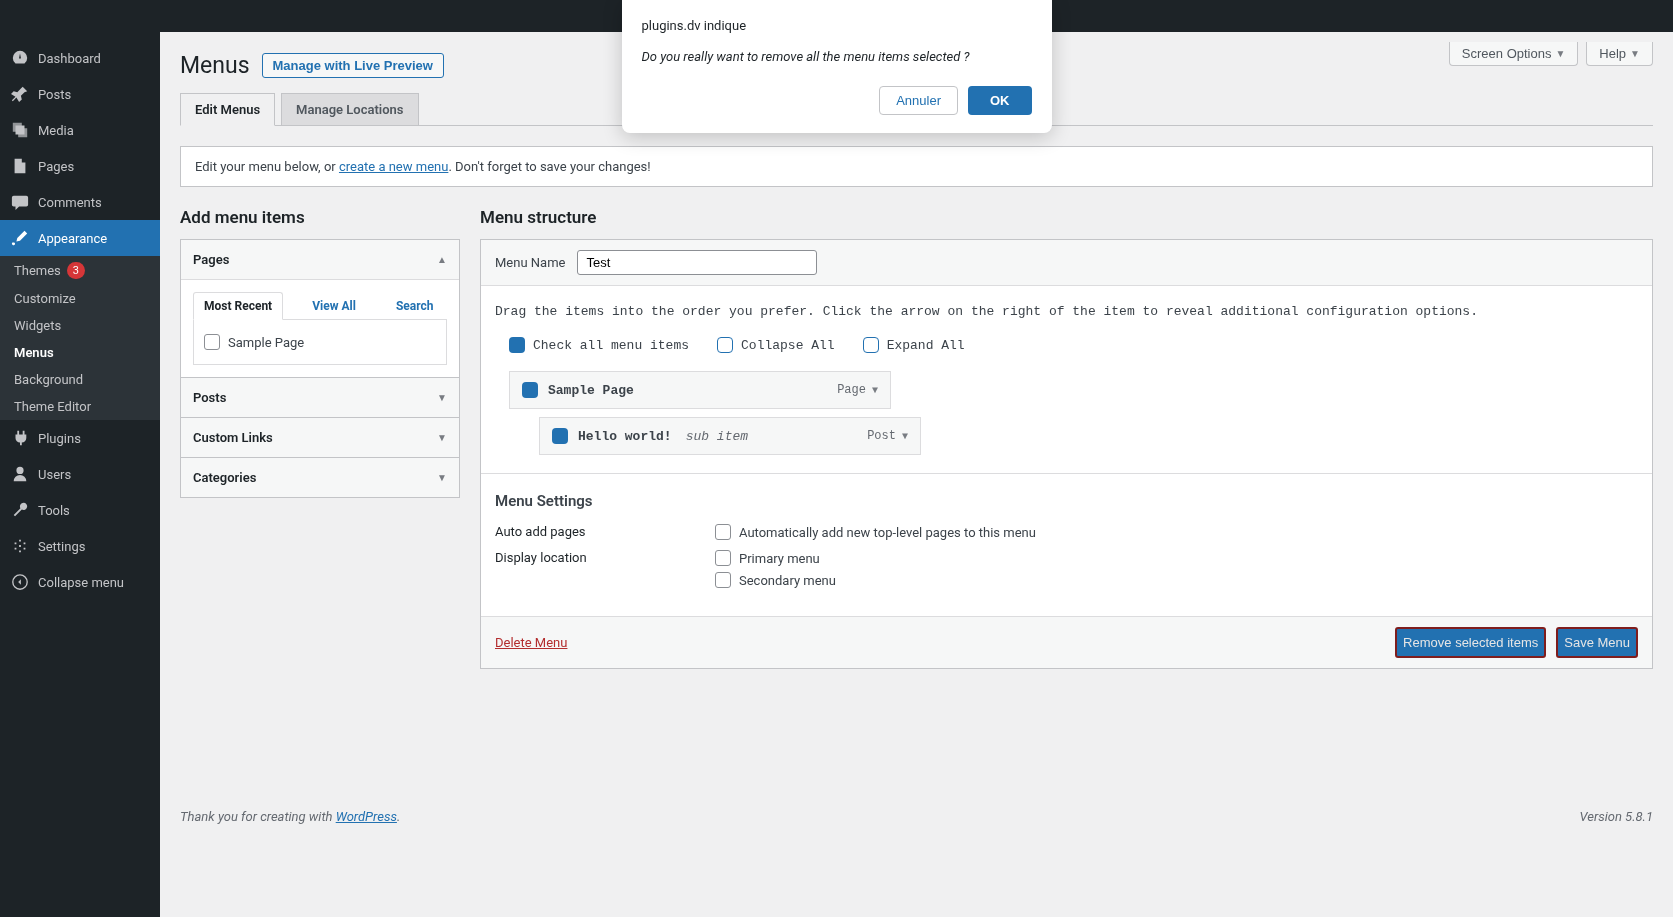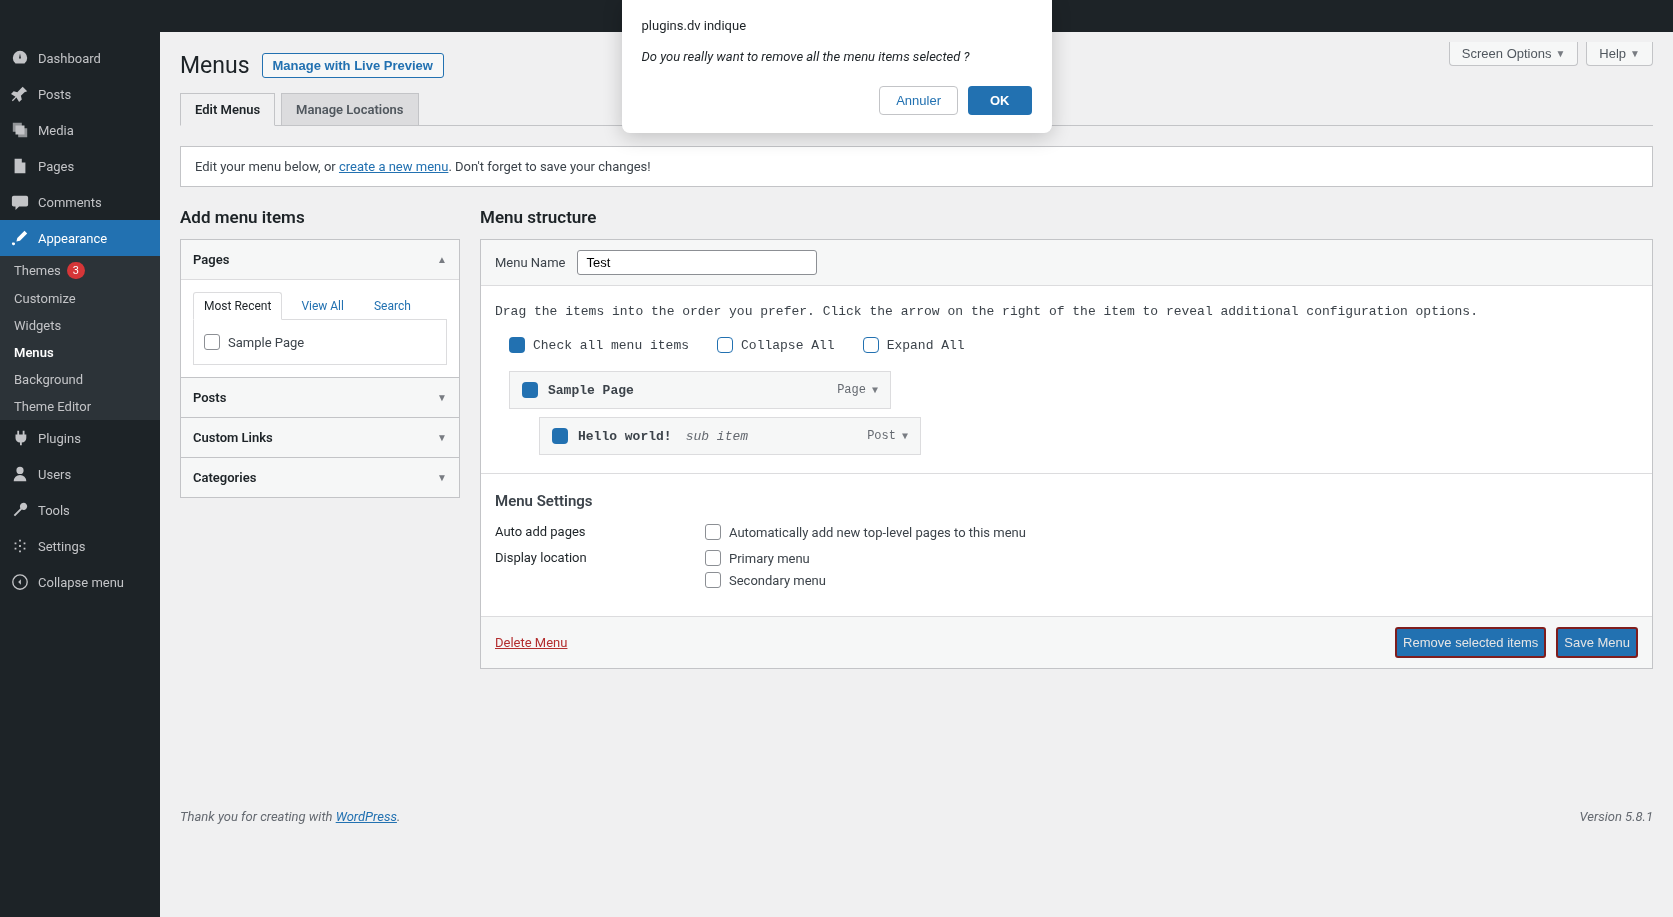--- a/index.html
+++ b/index.html
@@ -43,21 +43,21 @@
 
 .columns { display: flex; gap: 20px; align-items: flex-start; }
 .col-left { width: 280px; flex-shrink: 0; }
 .col-right { flex: 1; }
 h2 { font-size: 17px; font-weight: 600; margin-bottom: 12px; color: #1d2327; }
 
 .accordion { border: 1px solid #c3c4c7; background: #f6f7f7; }
 .acc-header { padding: 12px; font-weight: 600; display: flex; justify-content: space-between; align-items: center; border-top: 1px solid #c3c4c7; cursor: pointer; color: #1d2327; }
 .acc-header:first-child { border-top: none; }
 .acc-body { background: #fff; padding: 12px; border-top: 1px solid #dcdcde; }
-.acc-tabs { display: flex; gap: 8px; border-bottom: 1px solid #dcdcde; margin-bottom: 0; }
+.acc-tabs { display: flex; gap: 18px; border-bottom: 1px solid #dcdcde; margin-bottom: 0; font-weight: bold; }
 .acc-tab { padding: 6px 10px; border: 1px solid transparent; color: #2271b1; cursor: pointer; font-size: 12px; border-radius: 3px 3px 0 0; margin-bottom: -1px; }
 .acc-tab.active { border-color: #dcdcde; border-bottom-color: #fff; background: #fff; color: #1d2327; }
 .acc-items { border: 1px solid #dcdcde; border-top: none; padding: 10px; }
 .chk-row { display: flex; align-items: center; gap: 8px; padding: 4px 0; }
 .chk { width: 16px; height: 16px; border: 1px solid #8c8f94; border-radius: 3px; background: #fff; }
 .acc-footer { display: flex; justify-content: space-between; align-items: center; margin-top: 14px; }
 .btn-secondary { border: 1px solid #2271b1; color: #2271b1; background: #f6f7f7; padding: 4px 12px; border-radius: 3px; cursor: pointer; font-size: 13px; }
 
 .menu-editor { border: 1px solid #c3c4c7; background: #fff; }
 .menu-header-bar { background: #f6f7f7; padding: 10px 14px; border-bottom: 1px solid #dcdcde; display: flex; align-items: center; gap: 12px; }
@@ -72,21 +72,21 @@
 
 .menu-item-row { border: 1px solid #dcdcde; background: #f6f7f7; padding: 10px 12px; display: flex; align-items: center; gap: 10px; width: 382px; }
 .menu-item-row.sub { margin-left: 30px; width: 382px; align-items: center; }
 .mi-title { font-weight: 600; }
 .mi-sub { font-style: italic; color: #646970; margin-left: 4px; }
 .mi-type { margin-left: auto; color: #646970; font-size: 12px; display: flex; align-items: center; gap: 6px; }
 .menu-struct-items { display: flex; flex-direction: column; gap: 8px; padding-left: 14px; }
 
 .menu-settings { border-top: 1px solid #dcdcde; padding: 18px 14px; }
 .menu-settings h3 { font-size: 15px; font-weight: 600; margin-bottom: 14px; }
-.setting-row { display: flex; margin-bottom: 10px; }
+.setting-row { display: flex; margin-bottom: 10px; gap: 10px; }
 .setting-label { width: 210px; color: #1d2327; }
 .setting-opts { display: flex; flex-direction: column; gap: 6px; }
 .opt { display: flex; align-items: center; gap: 8px; }
 .chk-box { width: 16px; height: 16px; border: 1px solid #8c8f94; border-radius: 3px; background: #fff; }
 
 .menu-footer { background: #f6f7f7; border-top: 1px solid #dcdcde; padding: 10px 14px; display: flex; justify-content: space-between; align-items: center; }
 .delete-link { color: #b32d2e; text-decoration: underline; cursor: pointer; }
 .footer-actions { display: flex; gap: 10px; }
 .btn-primary { background: #2271b1; border: 2px solid #7f1d1d; color: #e5e5e5; padding: 6px 6px; border-radius: 3px; cursor: pointer; font-size: 13px; }
 

